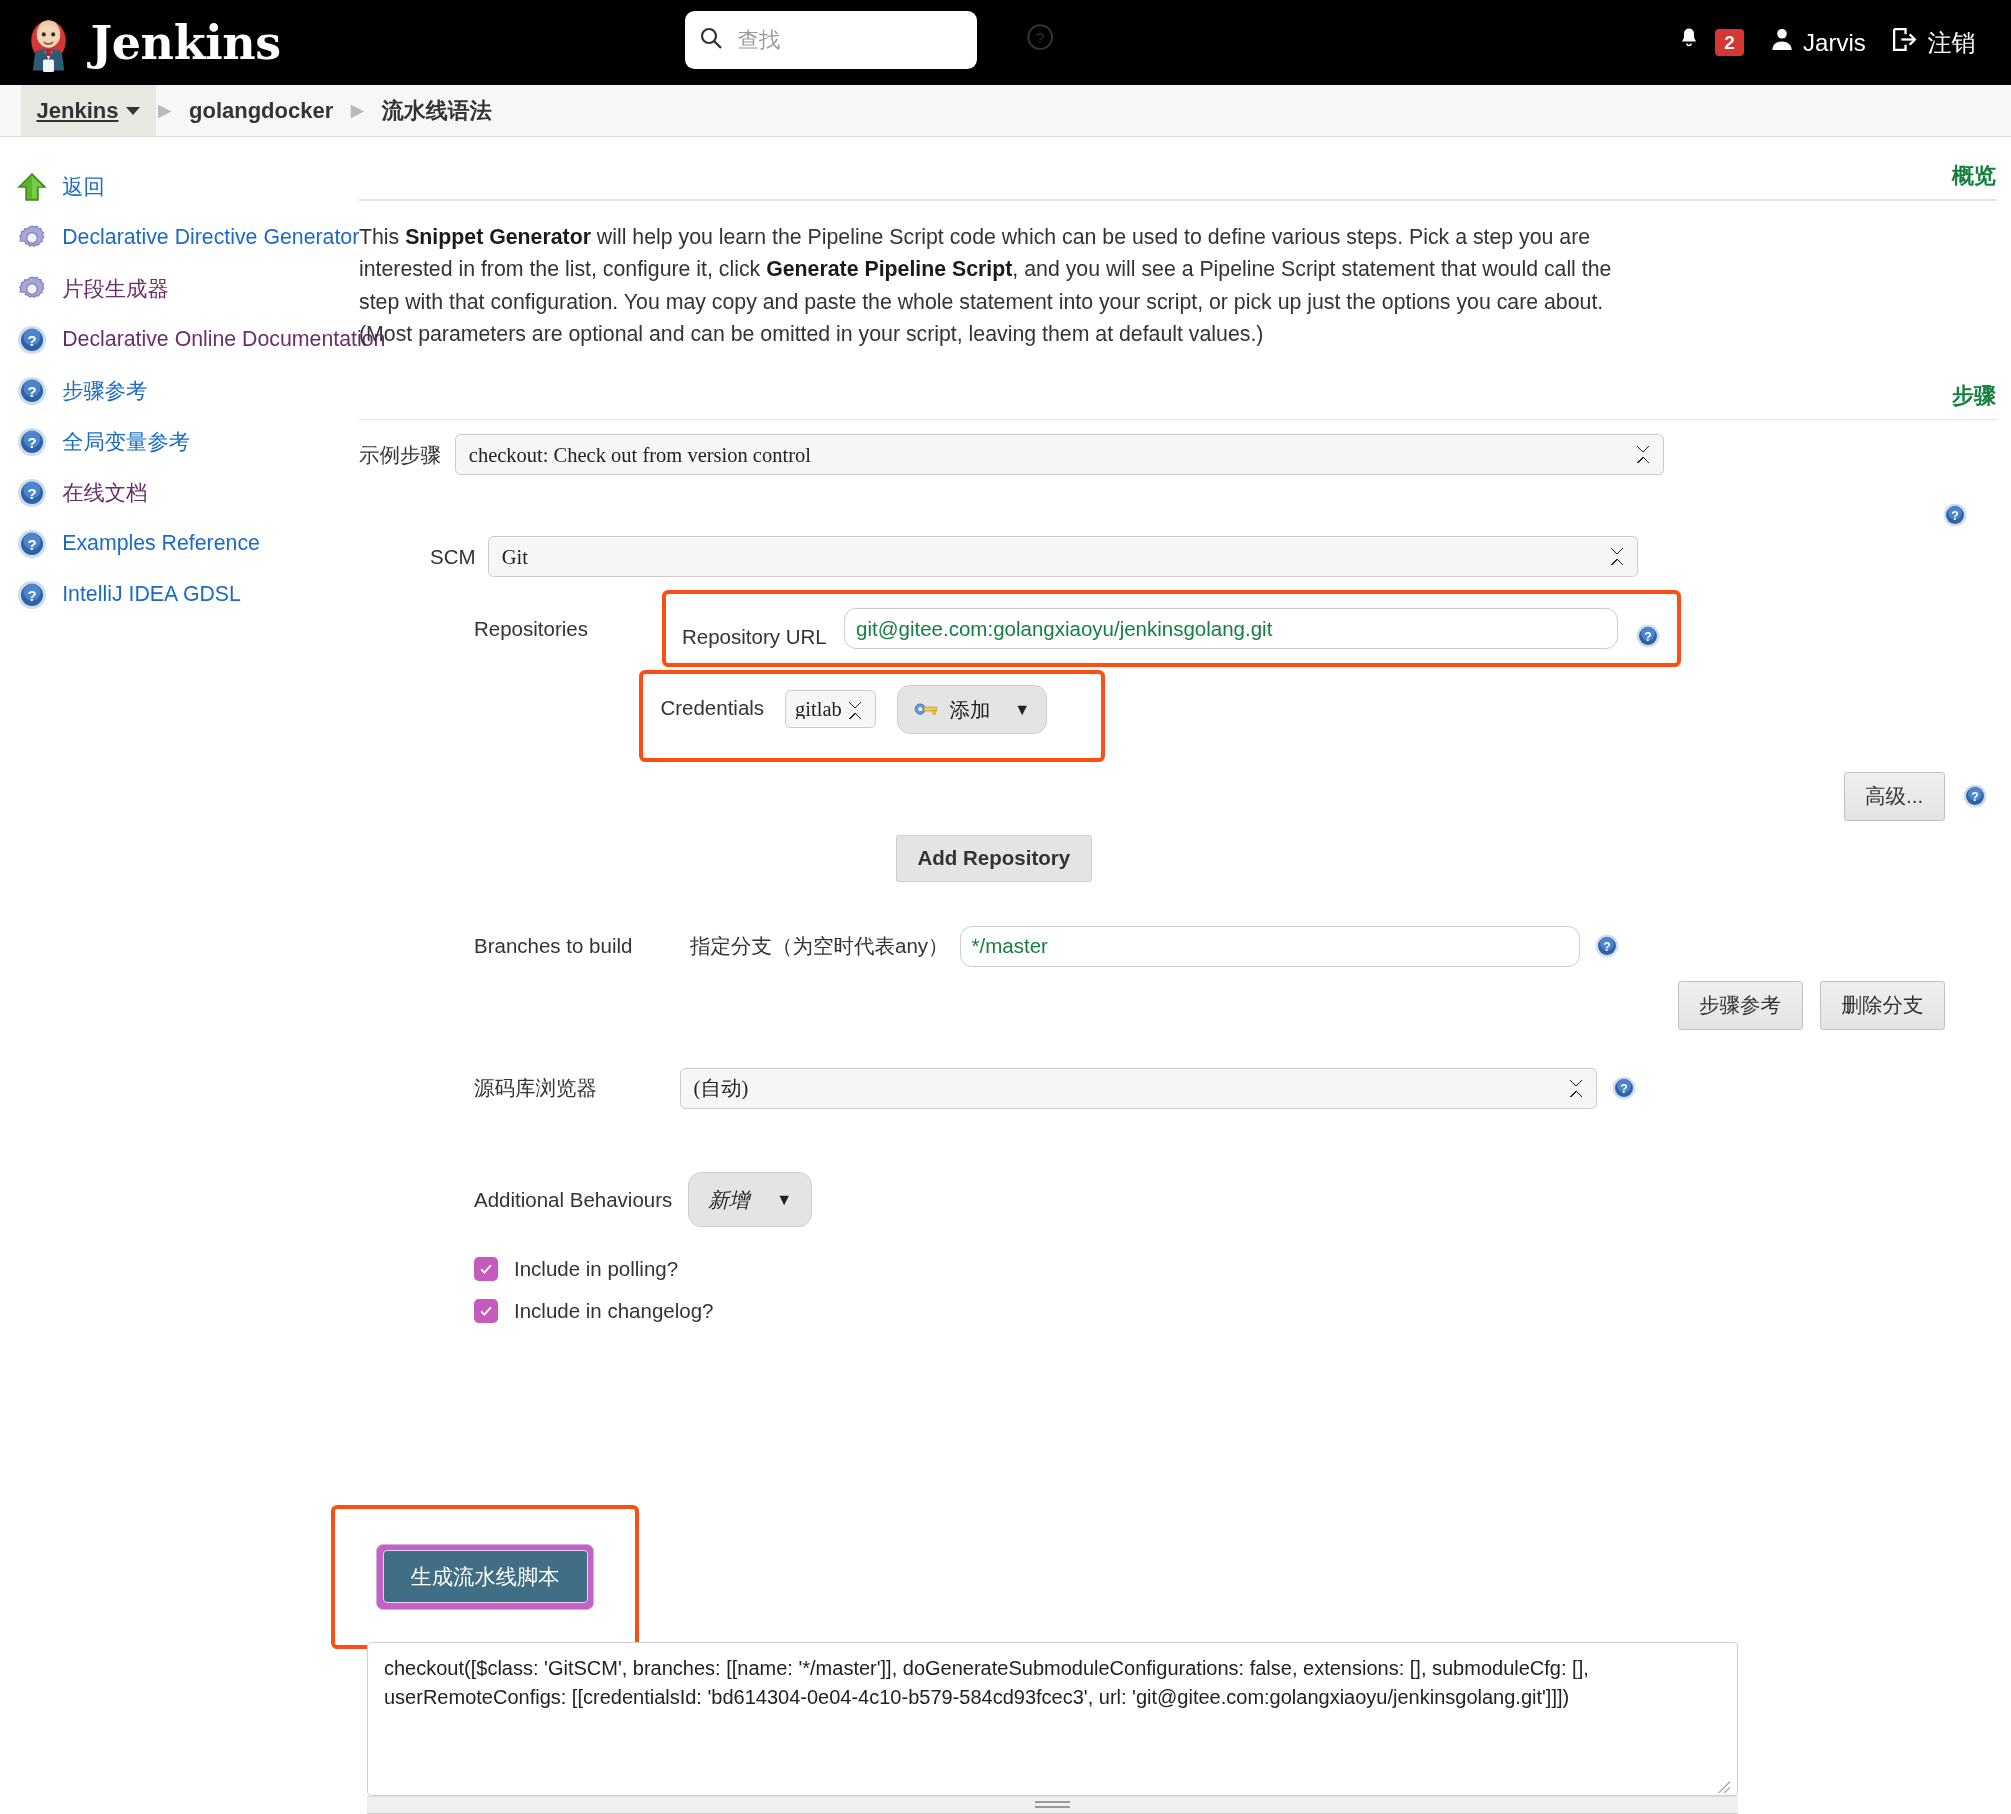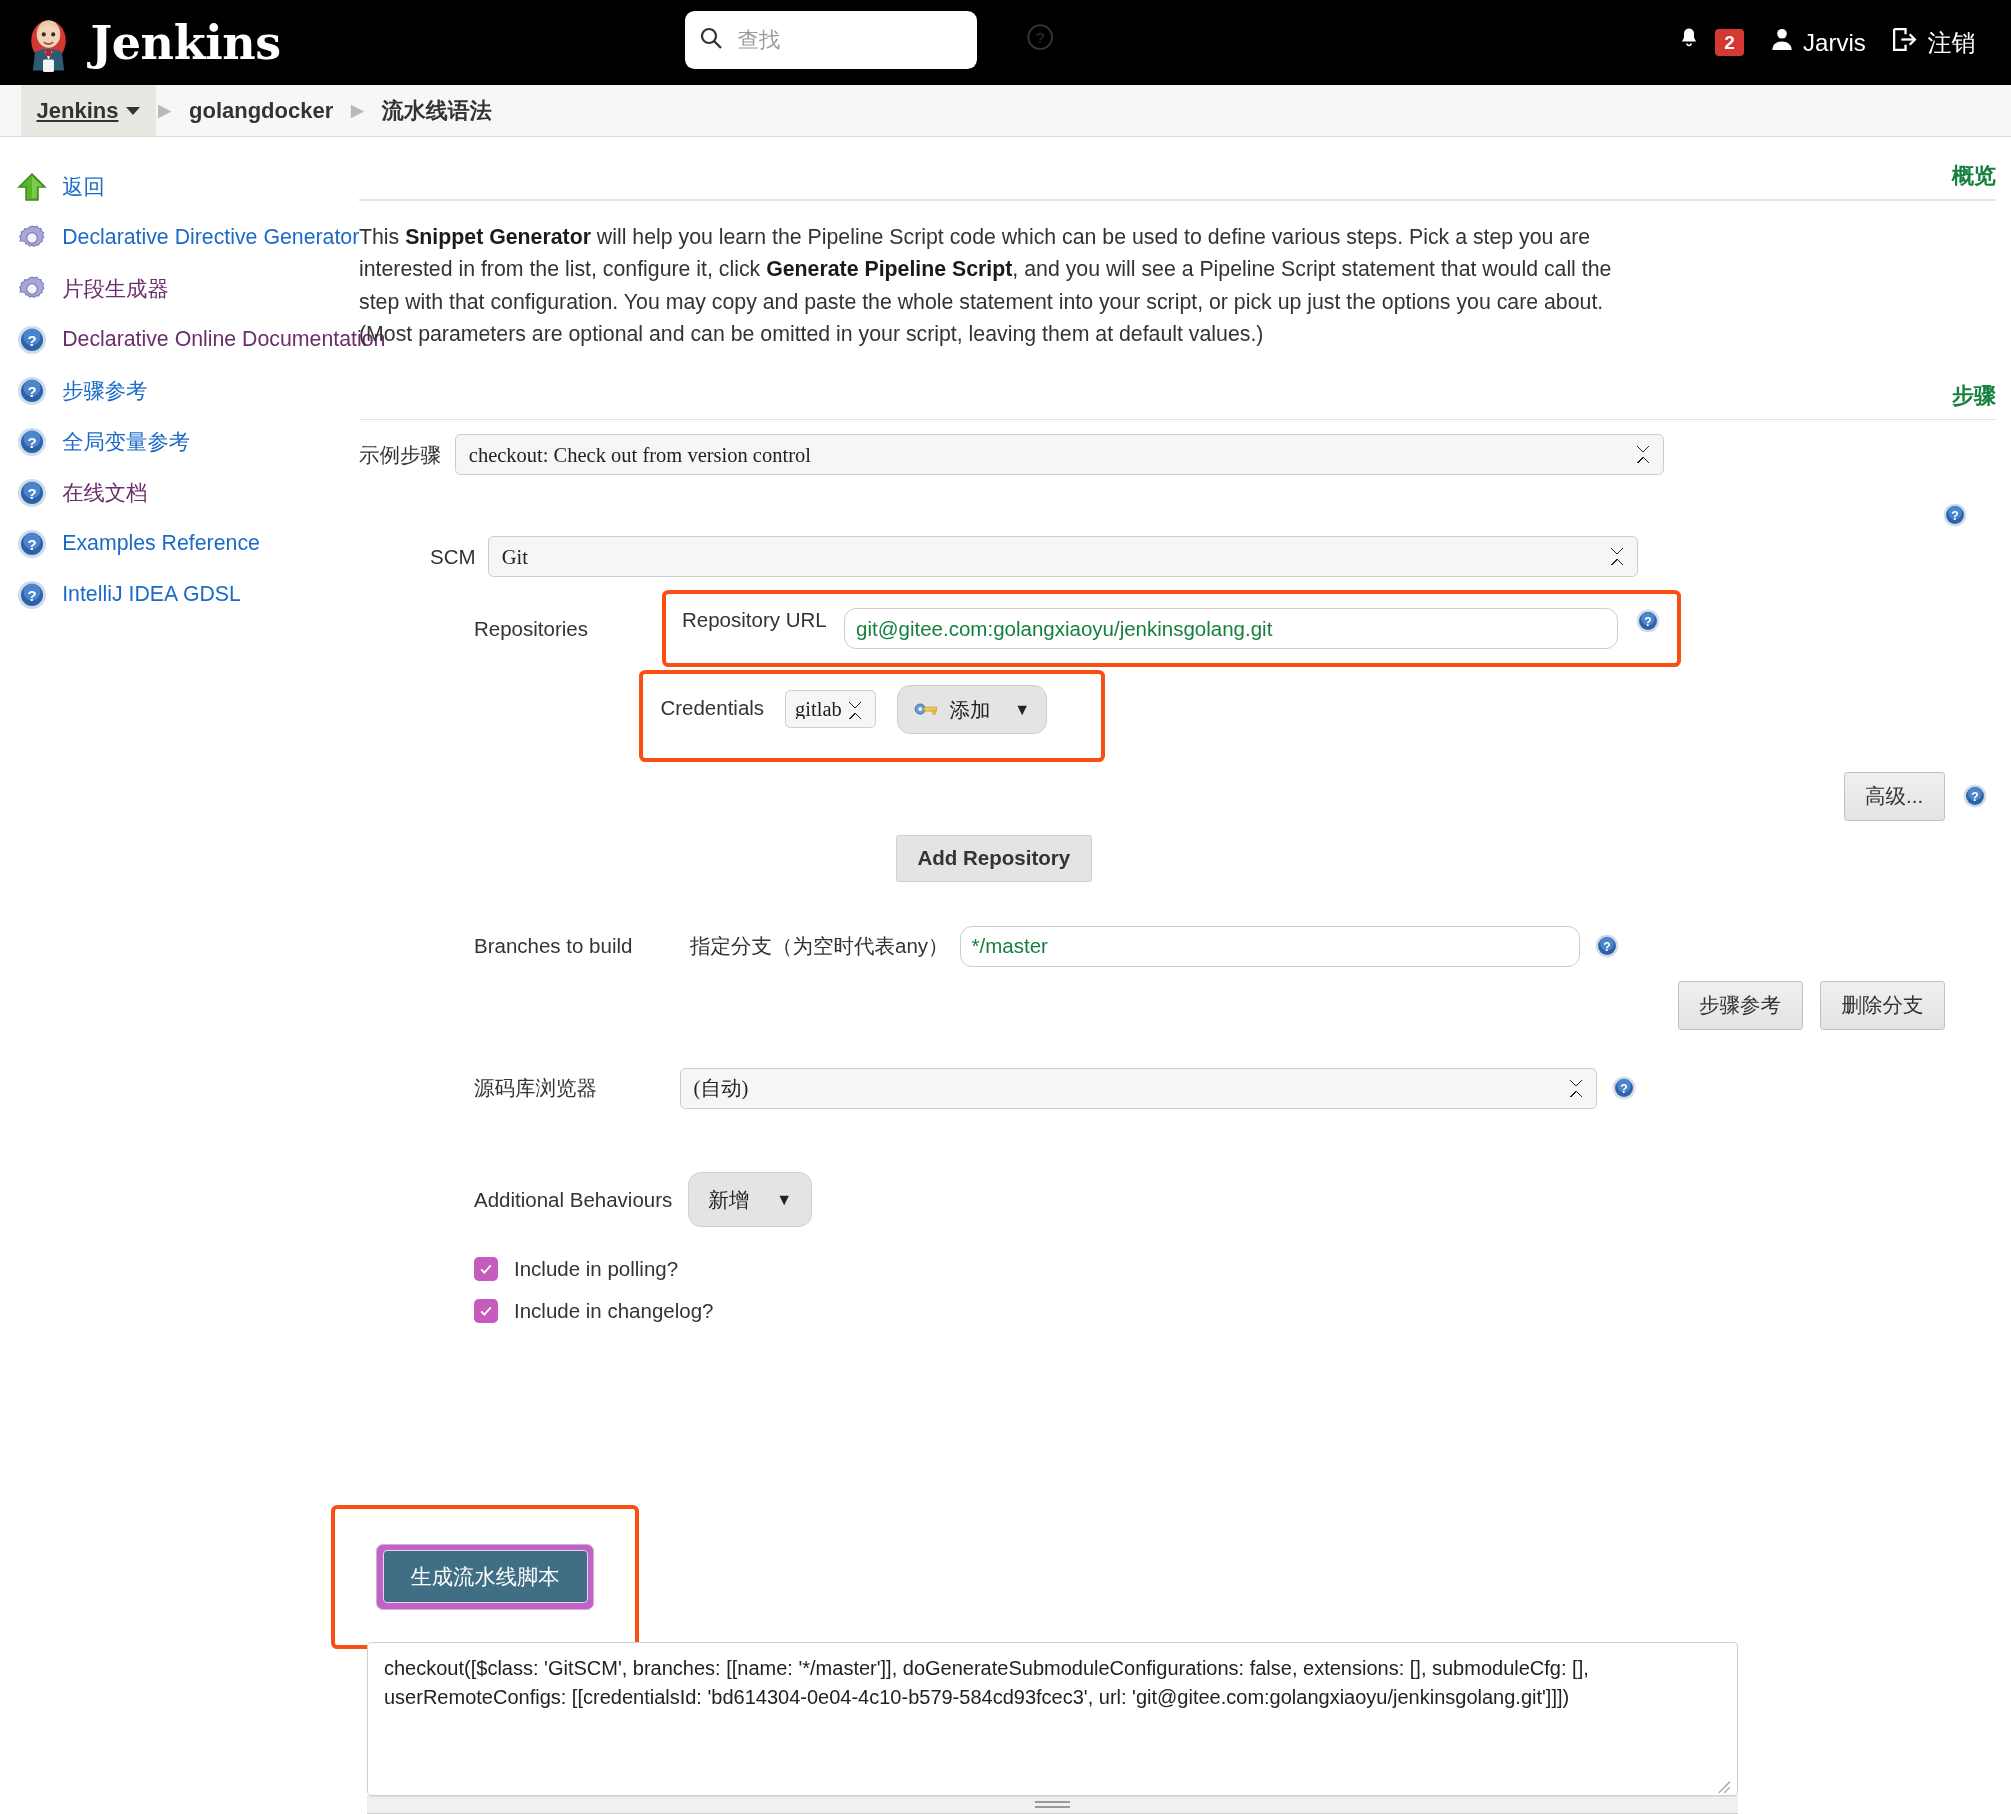--- a/index.html
+++ b/index.html
@@ -415,21 +415,21 @@
 
     <div class="row" style="align-items:center; gap:12.6px; margin-left:71px; margin-bottom:12.6px;">
       <span class="lbl">SCM</span>
       <select class="sel arrows" style="flex:1; max-width:1150px;">
         <option>Git</option>
       </select>
     </div>
 
     <div class="row" style="align-items:center; margin-left:115px; margin-bottom:3.2px;gap:22px;">
       <span class="lbl" style="width:150px;">Repositories</span>
-      <div class="hl" style="display:flex; align-items:flex-start; gap:17.4px; padding:14.2px 16px; margin-left:16px; width:1019px;">
+      <div class="hl" style="display:flex; align-items:flex-end; gap:17.4px; padding:14.2px 16px; margin-left:16px; width:1019px;">
         <span class="lbl">Repository URL</span>
         <input class="txt" style="flex: 1 1 0%;" value="git@gitee.com:golangxiaoyu/jenkinsgolang.git">
         <span class="help">
           <svg width="26" height="26" viewBox="0 0 32 32" style="font-size:25px">
               <circle cx="16" cy="16" r="14" fill="#cfdcea"></circle>
               <circle cx="16" cy="16" r="11" fill="#2e62a8"></circle>
               <circle cx="16" cy="13" r="8.5" fill="#4d85cc"></circle>
               <text x="16" y="22" font-size="15" font-weight="bold" text-anchor="middle" fill="#fff" font-family="Liberation Sans">?</text>
             </svg>
         </span>
@@ -502,21 +502,21 @@
             <circle cx="16" cy="16" r="14" fill="#cfdcea"></circle>
             <circle cx="16" cy="16" r="11" fill="#2e62a8"></circle>
             <circle cx="16" cy="13" r="8.5" fill="#4d85cc"></circle>
             <text x="16" y="22" font-size="15" font-weight="bold" text-anchor="middle" fill="#fff" font-family="Liberation Sans">?</text>
           </svg>
       </span>
     </div>
 
     <div class="row" style="align-items:center; gap:16px; margin-left:115px; margin-bottom:30px;">
       <span class="lbl">Additional Behaviours</span>
-      <div class="btn-key" style="padding:12.6px 19px; gap:27px;">
+      <div class="btn-key" style="padding:12.6px 19px; gap:27px;font-style:italic;">
         <span>新增</span>
         <span style="font-size:16px;">▼</span>
       </div>
     </div>
 
     <div class="cbrow" style="margin-left:115px;">
       <span class="cbox">
         <svg width="16" height="16" viewBox="0 0 20 20">
             <path d="M4 10.5 L8 14.5 L16 5.5" stroke="#fff" stroke-width="2.4" fill="none"></path>
           </svg>

